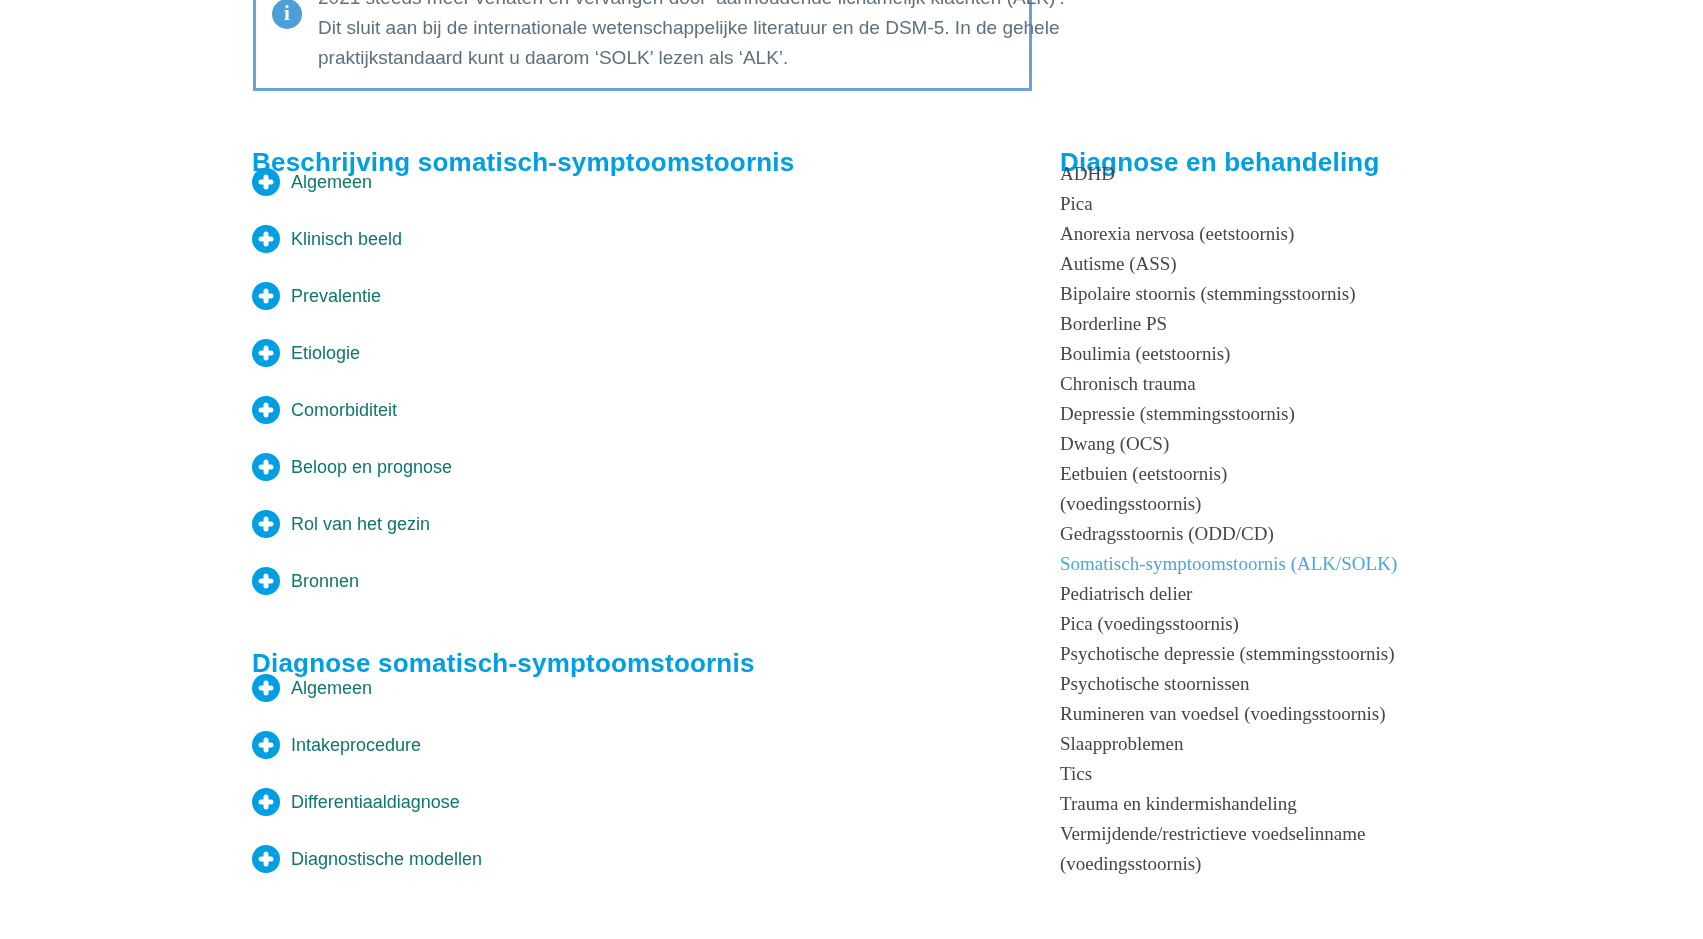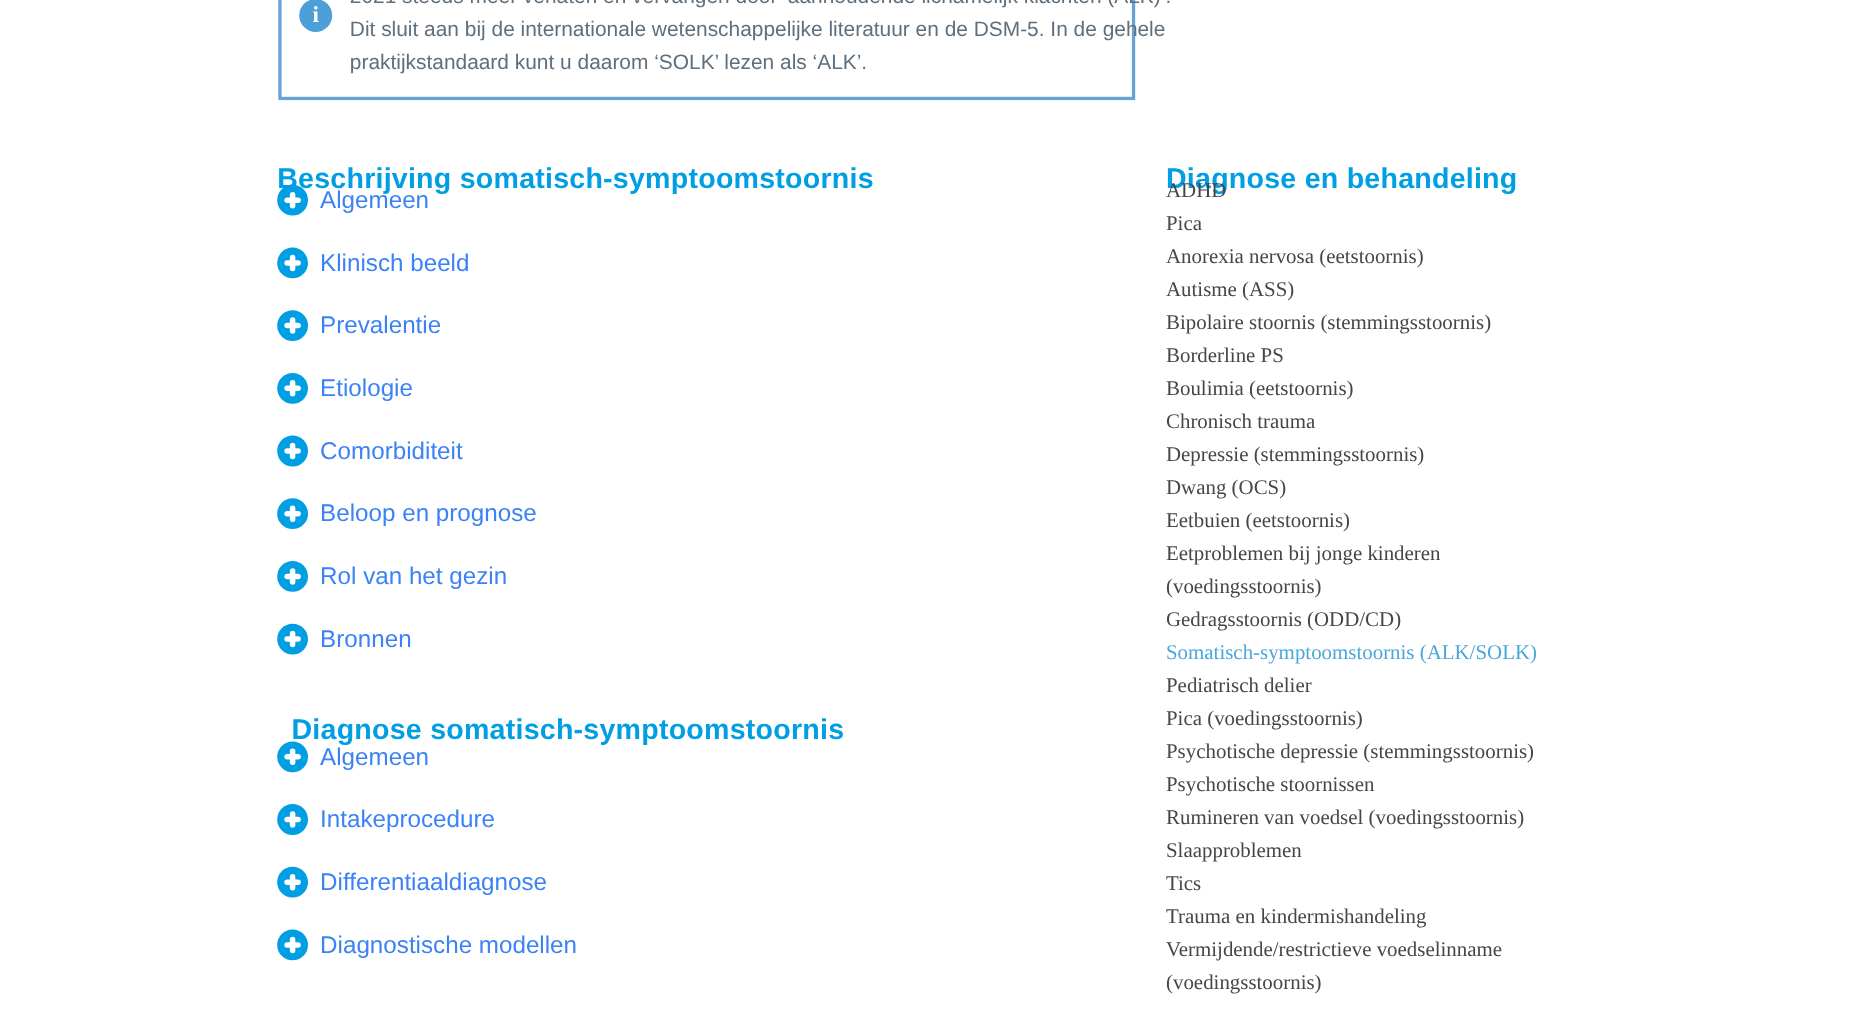--- a/index.html
+++ b/index.html
@@ -47,21 +47,21 @@
     position: absolute;
     font-size: 26px;
     font-weight: bold;
     color: #009ee2;
     line-height: 28px;
     white-space: nowrap;
     letter-spacing: 0.2px;
     margin-top: 28px;
   }
   #heading-beschrijving { left: 252px; top: 120px; }
-  #heading-diagnose     { left: 265px; top: 621px; }
+  #heading-diagnose     { left: 252px; top: 621px; }
   #heading-right        { left: 1060px; top: 120px; }
 
   
   .accordion {
     position: absolute;
     left: 252px;
     list-style: none;
   }
   #accordion-beschrijving { top: 168px; }
   #accordion-diagnose     { top: 674px; }
@@ -84,22 +84,22 @@
     content: "";
     position: absolute;
     left: 50%; top: 50%;
     width: 15px; height: 5px;
     border-radius: 2.5px;
     background: #ffffff;
     transform: translate(-50%, -50%);
   }
   .plus-icon::after { transform: translate(-50%, -50%) rotate(90deg); }
   .accordion .item-label {
-    font-size: 22px;
-    color: #3b82f6;
+    font-size: 18px;
+    color: #0f766e;
     white-space: nowrap;
   }
 
   
   .right-nav-list {
     position: absolute;
     left: 1060px; top: 159px;
     width: 380px;
     list-style: none;
   }
@@ -248,21 +248,20 @@
       <span>Dwang (OCS)</span>
 
     </li>
 
     <li>
       <span>Eetbuien (eetstoornis)</span>
 
     </li>
 
     <li>
-      <span>Eetproblemen bij jonge kinderen</span>
       <span>(voedingsstoornis)</span>
     </li>
 
     <li>
       <span>Gedragsstoornis (ODD/CD)</span>
 
     </li>
 
     <li class="active">
       <span>Somatisch-symptoomstoornis (ALK/SOLK)</span>

